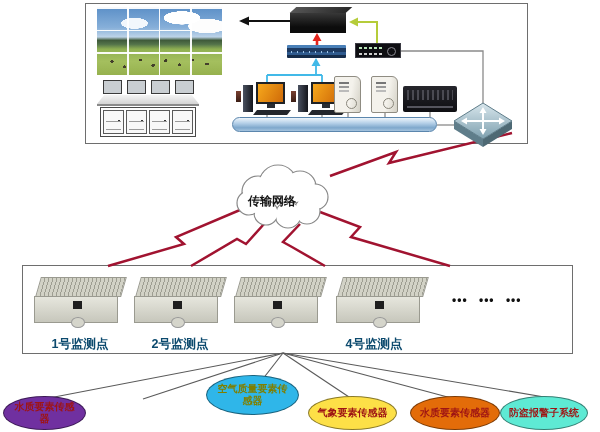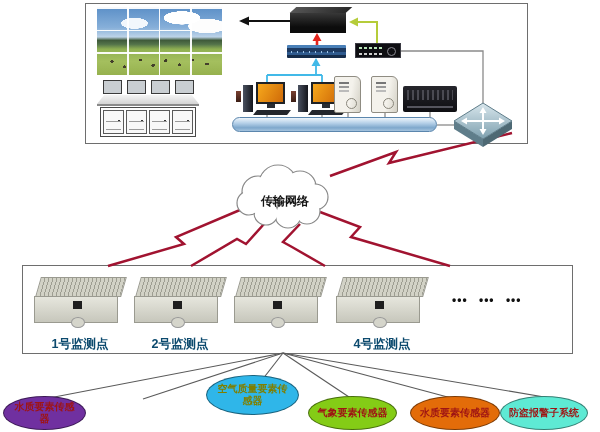--- a/index.html
+++ b/index.html
@@ -95,21 +95,21 @@
   .st-body::before{content:"";position:absolute;left:38px;top:4px;width:9px;height:8px;background:#1e1e1e;}
   .st-body::after{content:"";position:absolute;left:36px;bottom:-6px;width:12px;height:9px;border-radius:50%;
     background:#d5d5cb;border:1px solid #999;}
   .st-label{position:absolute;width:92px;text-align:center;font-size:12.5px;font-weight:bold;color:#0c4a6e;z-index:3;}
   #more-dots{left:452px;top:293px;width:120px;font-size:12px;font-weight:bold;letter-spacing:1px;word-spacing:7px;color:#111;z-index:3;}
   
   .sensor{position:absolute;z-index:3;border-radius:50%;border:1px solid rgba(0,0,0,.45);
     display:flex;align-items:center;justify-content:center;text-align:center;
     font-size:10px;font-weight:bold;line-height:1.2;padding:2px 8px;box-sizing:border-box;}
   
-  #cloud-label{left:248px;top:193px;width:74px;text-align:center;font-size:12px;font-weight:bold;color:#141414;z-index:3;}
+  #cloud-label{left:248px;top:193px;width:74px;font-size:12px;font-weight:bold;color:#141414;z-index:3;}
 </style>
 </head>
 <body>
 
 <div id="stage">
 
   <div id="center-box" class="frame"></div>
   <div id="stations-box" class="frame"></div>
 
   <svg id="wires" width="600" height="432" viewBox="0 0 600 432">
@@ -253,22 +253,22 @@
     <div class="st-fins"></div>
     <div class="st-body"></div>
   </div>
   <div class="dev station" style="left:336px;top:277px;">
     <div class="st-fins"></div>
     <div class="st-body"></div>
   </div>
 
   <div class="st-label abs" style="left:34px;top:336px;">1号监测点</div>
   <div class="st-label abs" style="left:134px;top:336px;">2号监测点</div>
-  <div class="st-label abs" style="left:336px;top:336px;">4号监测点</div>
+  <div class="st-label abs" style="left:328px;top:336px;">4号监测点</div>
   <div id="more-dots" class="abs">•••  •••  •••</div>
 
   <div class="sensor" style="left: 3px; top: 396px; width: 83px; height: 34px; background-color: rgb(112, 48, 160); color: rgb(158, 20, 20);">水质要素传感器</div>
   <div class="sensor" style="left: 206px; top: 375px; width: 93px; height: 40px; background-color: rgb(47, 182, 233); color: rgb(127, 127, 0);">空气质量要素传感器</div>
-  <div class="sensor" style="left: 308px; top: 396px; width: 89px; height: 34px; background-color: #84cc16; color: rgb(158, 20, 20); text-align: right;">气象要素传感器</div>
+  <div class="sensor" style="left: 308px; top: 396px; width: 89px; height: 34px; background-color: #fde047; color: rgb(158, 20, 20); text-align: right;">气象要素传感器</div>
   <div class="sensor" style="left: 410px; top: 396px; width: 90px; height: 34px; background-color: rgb(227, 108, 9); color: rgb(158, 20, 20);">水质要素传感器</div>
   <div class="sensor" style="left: 500px; top: 396px; width: 88px; height: 34px; background-color: #5eead4; color: rgb(158, 20, 20);">防盗报警子系统</div>
 
 </div>
 
 </body></html>

